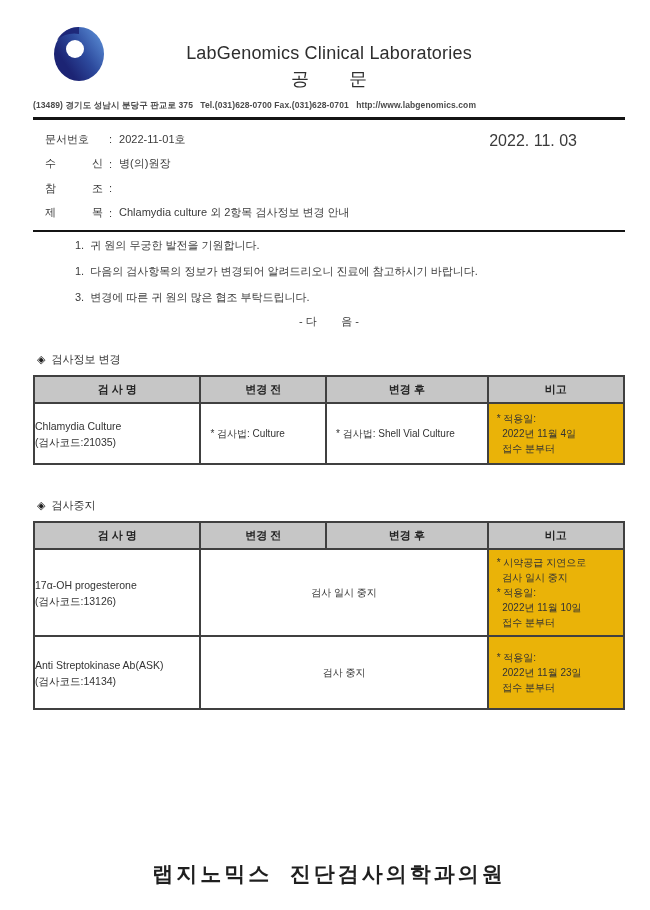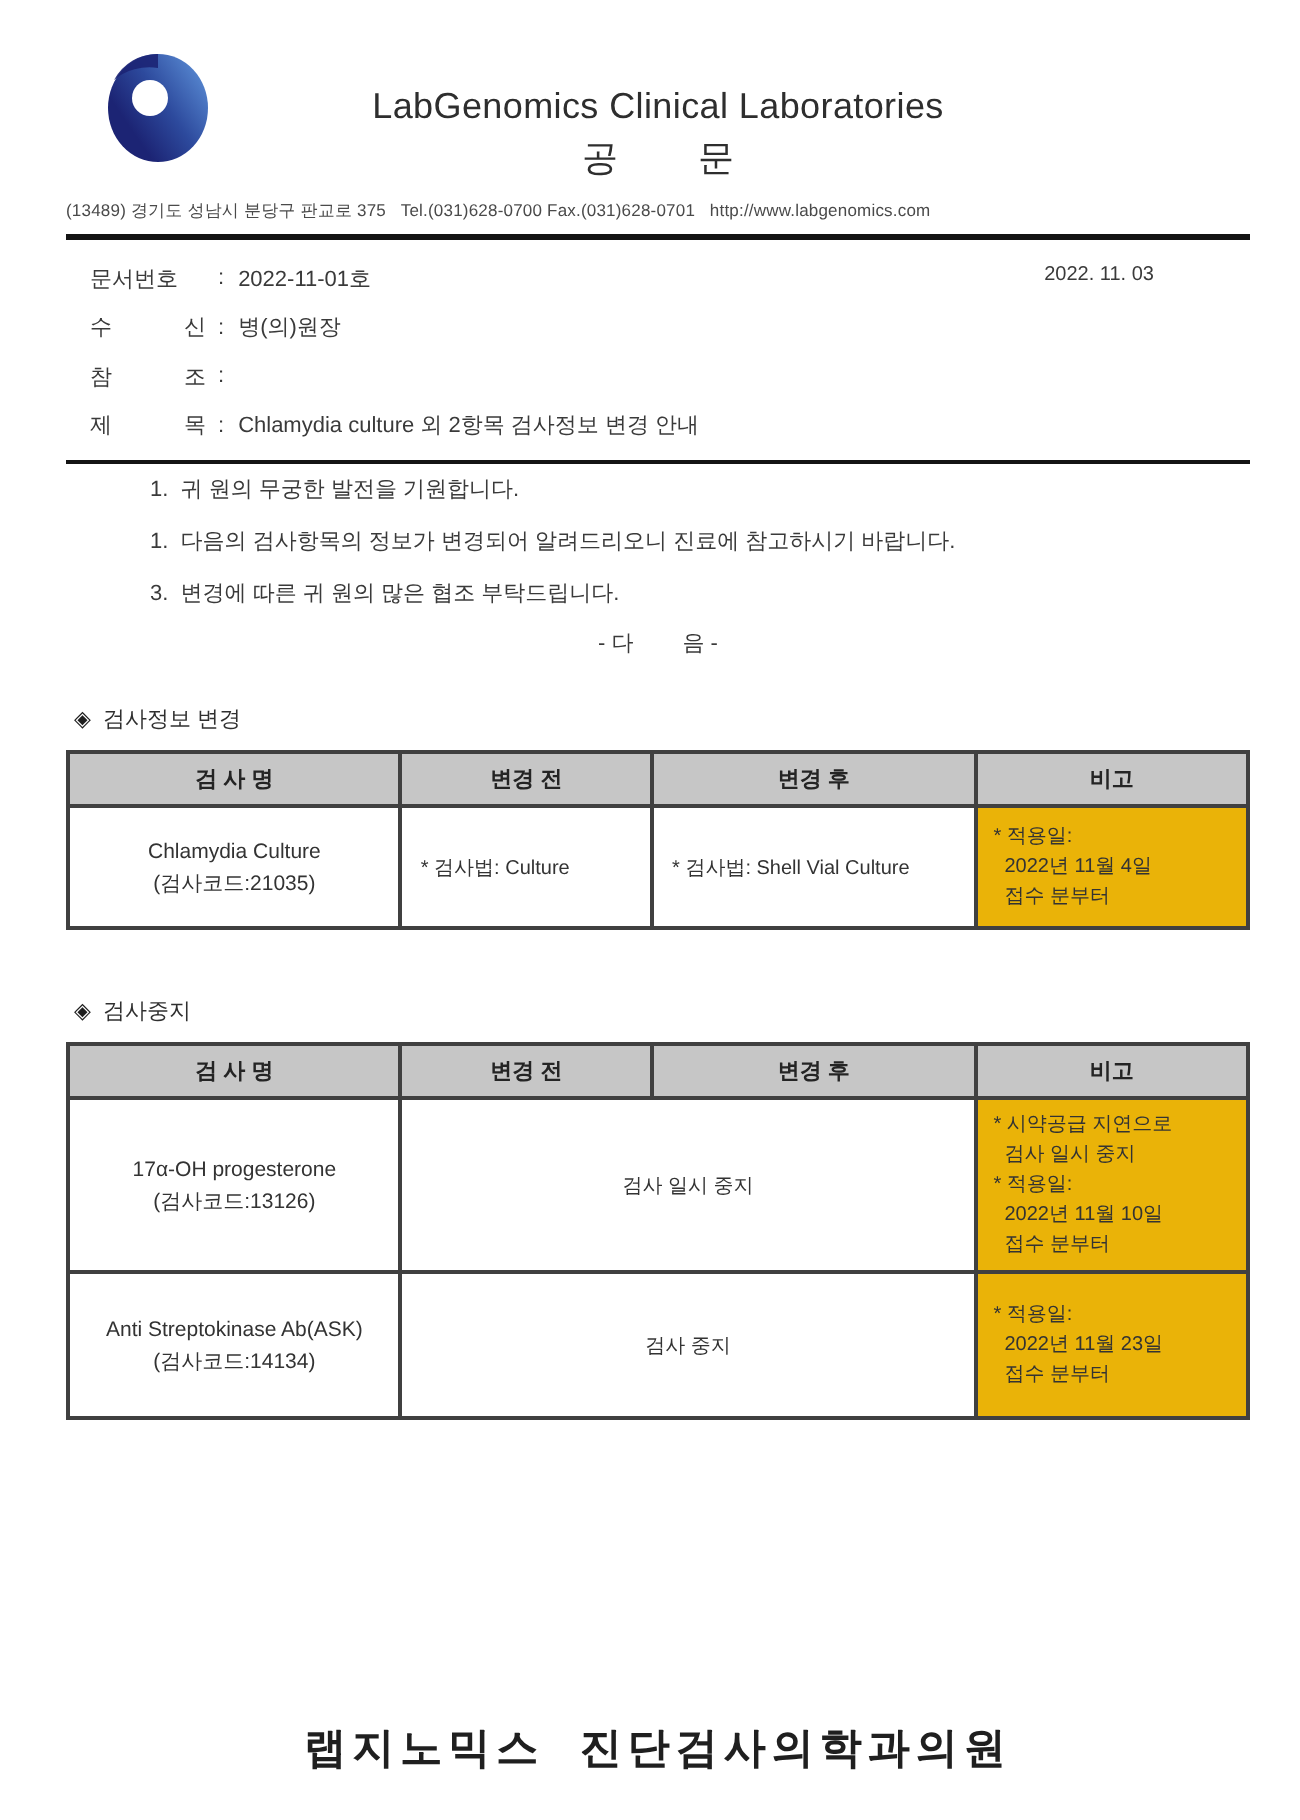--- a/index.html
+++ b/index.html
@@ -11,50 +11,50 @@
     overflow:hidden;
   }
   .page { width:575px; height:910px; background:#fff; }
   .content { margin-left:33px; width:592px; }
 
   
   .header { position:relative; padding-top:28px; }
   .logo { position:absolute; left:20px; top:26px; width:52px; height:58px; }
   .company { text-align:center; font-size:18px; line-height:22px; margin-top:14px; color:#2e2e2e; letter-spacing:0.2px; }
   .doc-type { text-align:center; font-size:18px; line-height:24px; margin-top:3px; color:#2e2e2e; white-space:pre; }
-  .address { font-size:8.5px; line-height:12px; margin-top:8px; color:#4a4a4a; white-space:pre; letter-spacing:0.1px; padding-bottom:6px; border-bottom:3px solid #141414; }
+  .address { font-size:8.5px; line-height:12px; margin-top:8px; color:#4a4a4a; white-space:pre; letter-spacing:0.1px; padding-bottom:6px; border-bottom:3px solid #141414;font-weight:bold; }
 
   
   .doc-info { padding:7px 0 5px; border-bottom:2.5px solid #141414; }
   .info-row { position:relative; height:24.5px; display:flex; align-items:center; padding-left:12px; font-size:11px; }
   .info-label { display:inline-block; width:58px; text-align:justify; text-align-last:justify; color:#3a3a3a; }
   .info-colon { margin:0 7px 0 6px; }
   .info-value { white-space:pre; }
-  .info-date { position:absolute; right:48px; top:5px; font-size:10px; }
+  .info-date { position:absolute; right:48px; top:5px; font-size:16px; }
 
   
   .greeting { margin-top:0; padding-left:42px; font-size:11px; }
   .greeting .line { line-height:26px; white-space:pre; }
   .daum { text-align:center; font-size:11px; margin-top:4px; white-space:pre; }
 
   .section-head { display:flex; align-items:center; font-size:11px; color:#2f2f2f; padding-left:4px; }
   .section-head .diamond { font-size:11px; margin-right:6px; color:#1e1e1e; }
   .sh1 { margin-top:23px; }
   .sh2 { margin-top:33px; }
 
   
   table { border-collapse:collapse; table-layout:fixed; width:592px; margin-top:8px; border:2px solid #0c0c0c; }
   col.c1 { width:28.2%; } col.c2 { width:21.3%; } col.c3 { width:27.4%; } col.c4 { width:23.1%; }
   th, td { border:2px solid #404040; }
   th { background:#c6c6c6; height:27px; font-size:11px; font-weight:bold; color:#242424; white-space:pre; }
   td { vertical-align:middle; font-size:10px; color:#333; }
   .t1 td { height:61px; }
   .t2 .r1 td { height:83px; }
   .t2 .r2 td { height:73px; }
-  td.name { text-align:center; }
+  td.name { }
   td.name div { line-height:16px; font-size:10.5px; }
   td.plain { padding-left:9px; }
   td.merged { text-align:center; }
   td.note { background:#eab308; padding:5px 4px 5px 8px; }
   td.note div { line-height:15px; white-space:pre-wrap; }
 
   
   .sig { margin-top:150px; text-align:center; font-size:21px; font-weight:bold; letter-spacing:3px; color:#1f1f1f; white-space:pre; }
 </style>
 </head>

